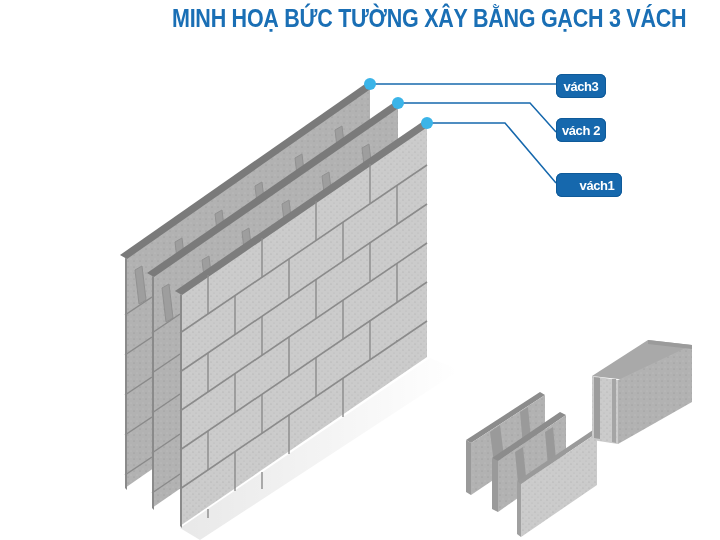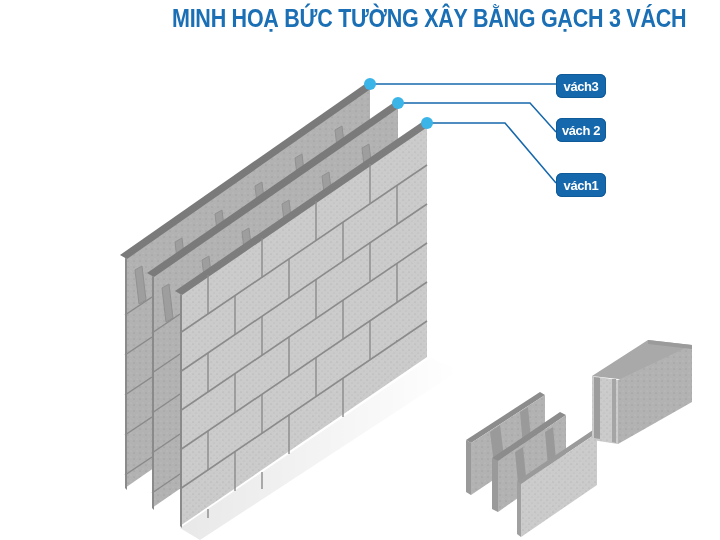--- a/index.html
+++ b/index.html
@@ -173,13 +173,13 @@
     <polygon points="592,376 618,380 618,444 592,440" fill="url(#speck)"></polygon>
     <polygon points="594,377 600,378 600,439 594,438" fill="#9d9d9d"></polygon>
     <polygon points="612,379 616,379 616,443 612,442" fill="#a5a5a5"></polygon>
     <polygon points="618,380 692,345 692,402 618,444" fill="url(#speckDark)"></polygon>
     <polygon points="648,340 692,345 692,349 648,344" fill="#9b9b9b"></polygon>
   </g>
 </svg>
 
 <div class="pill" style="left:556px; top:74px;">vách3</div>
 <div class="pill" style="left:556px; top:118px;">vách 2</div>
-<div class="pill" style="left:556px; top:173px;">vách1</div>
+<div class="pill" style="left:556px; top:173px;padding-left:16px;">vách1</div>
 
 </body></html>

